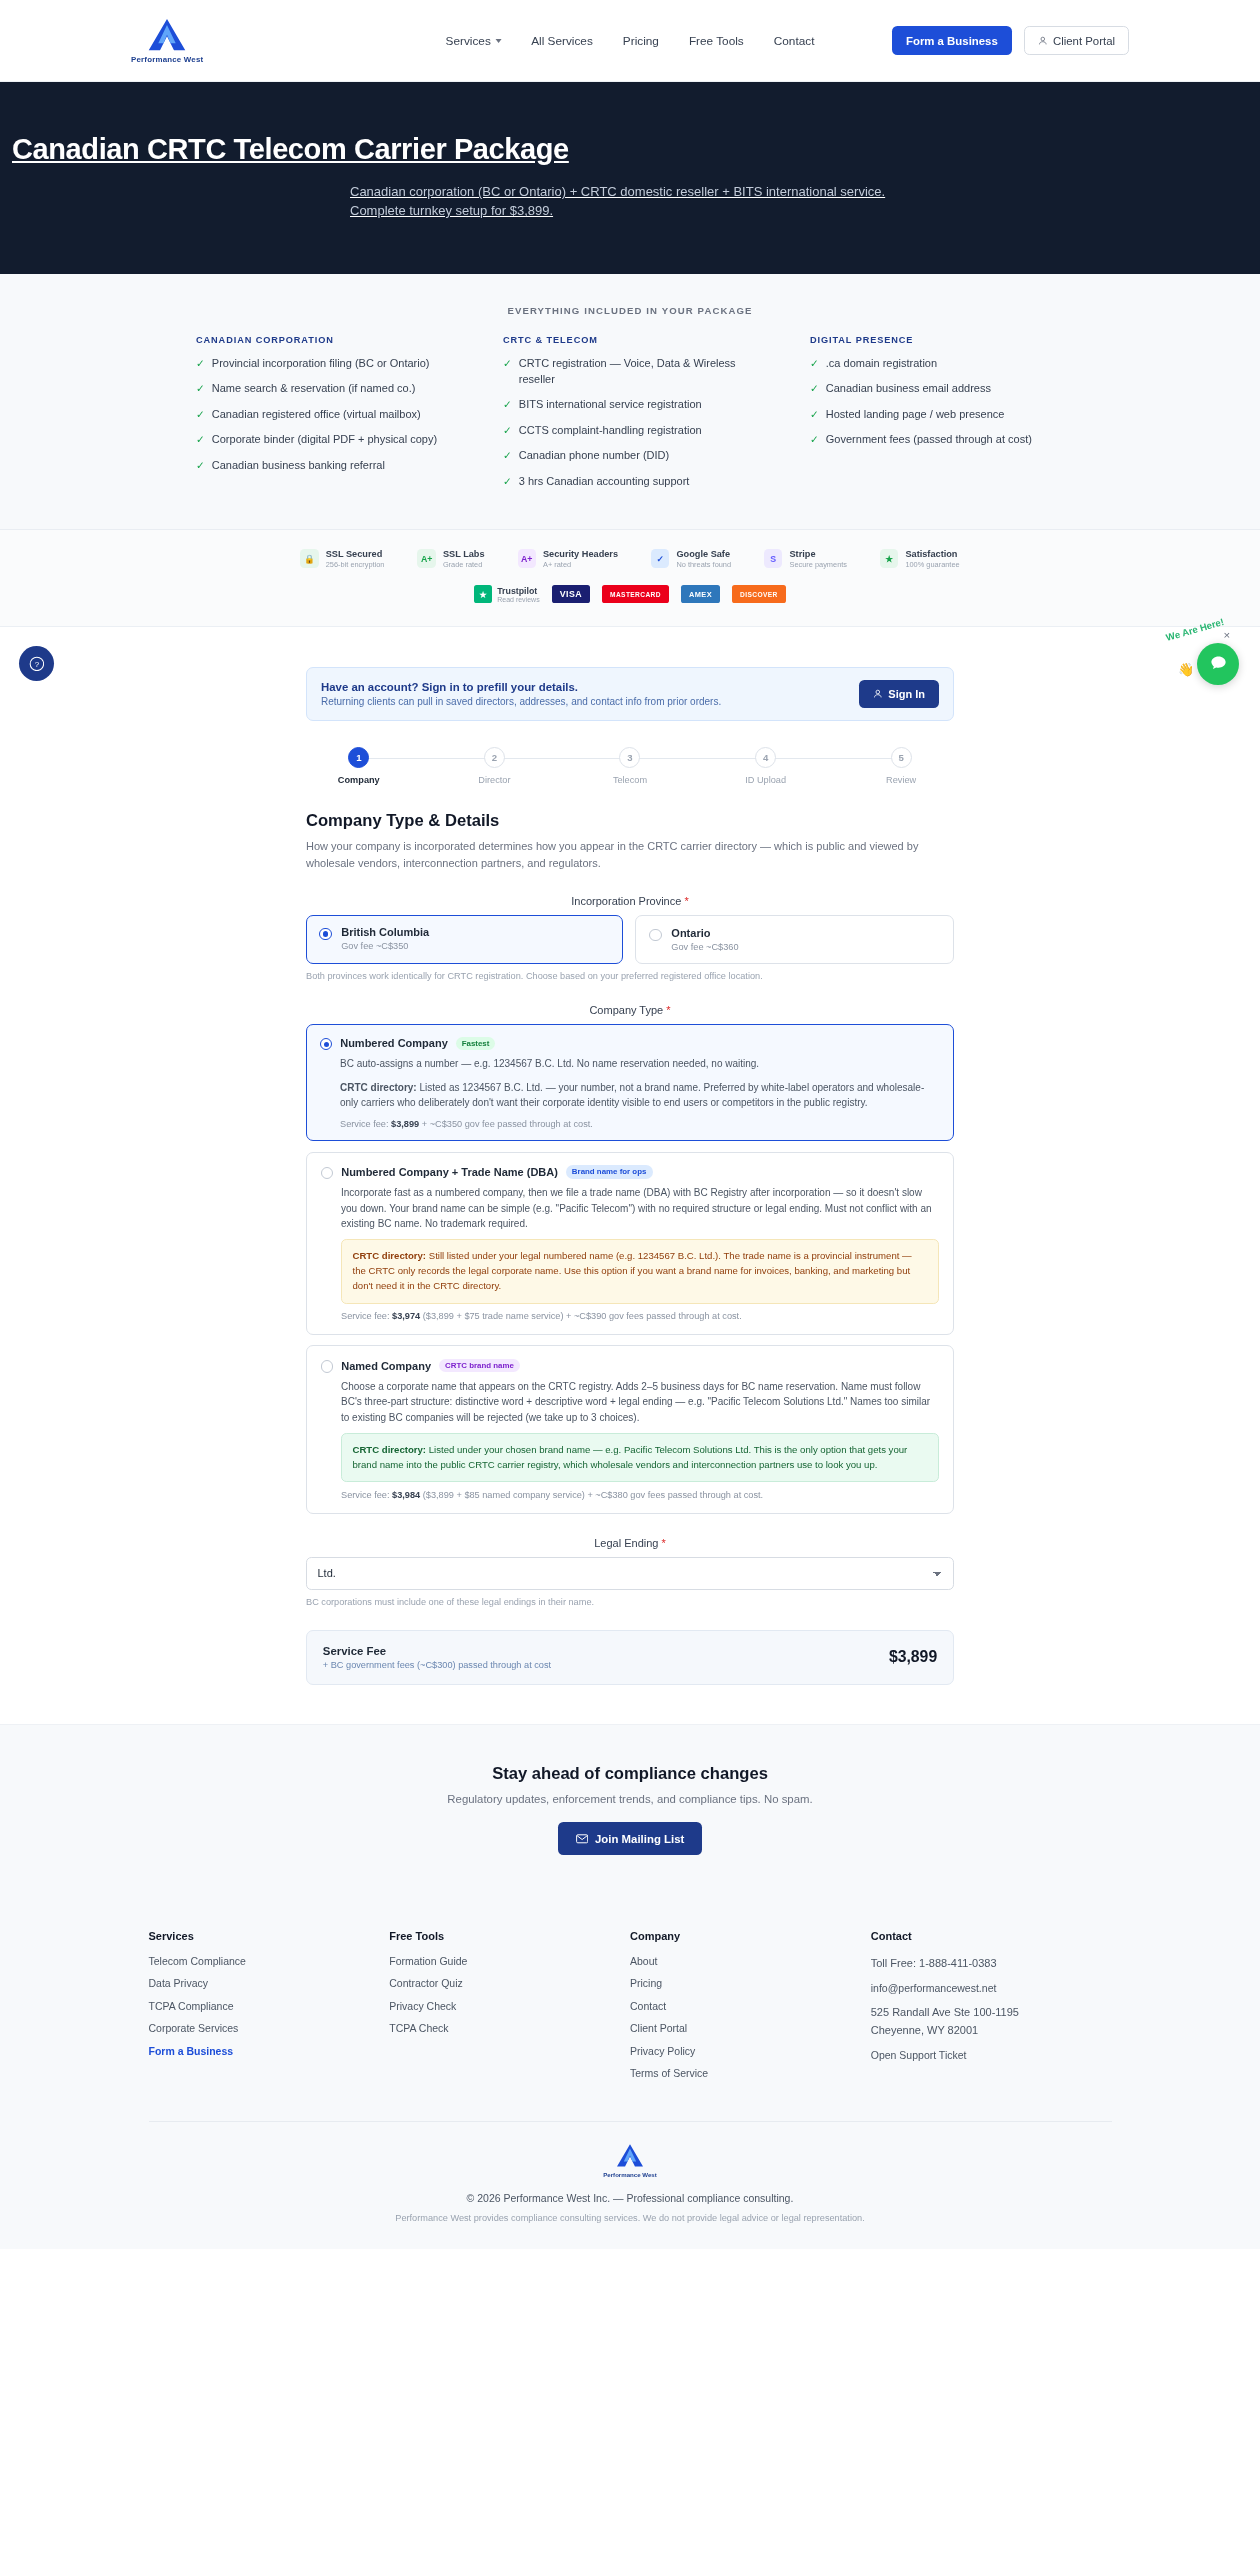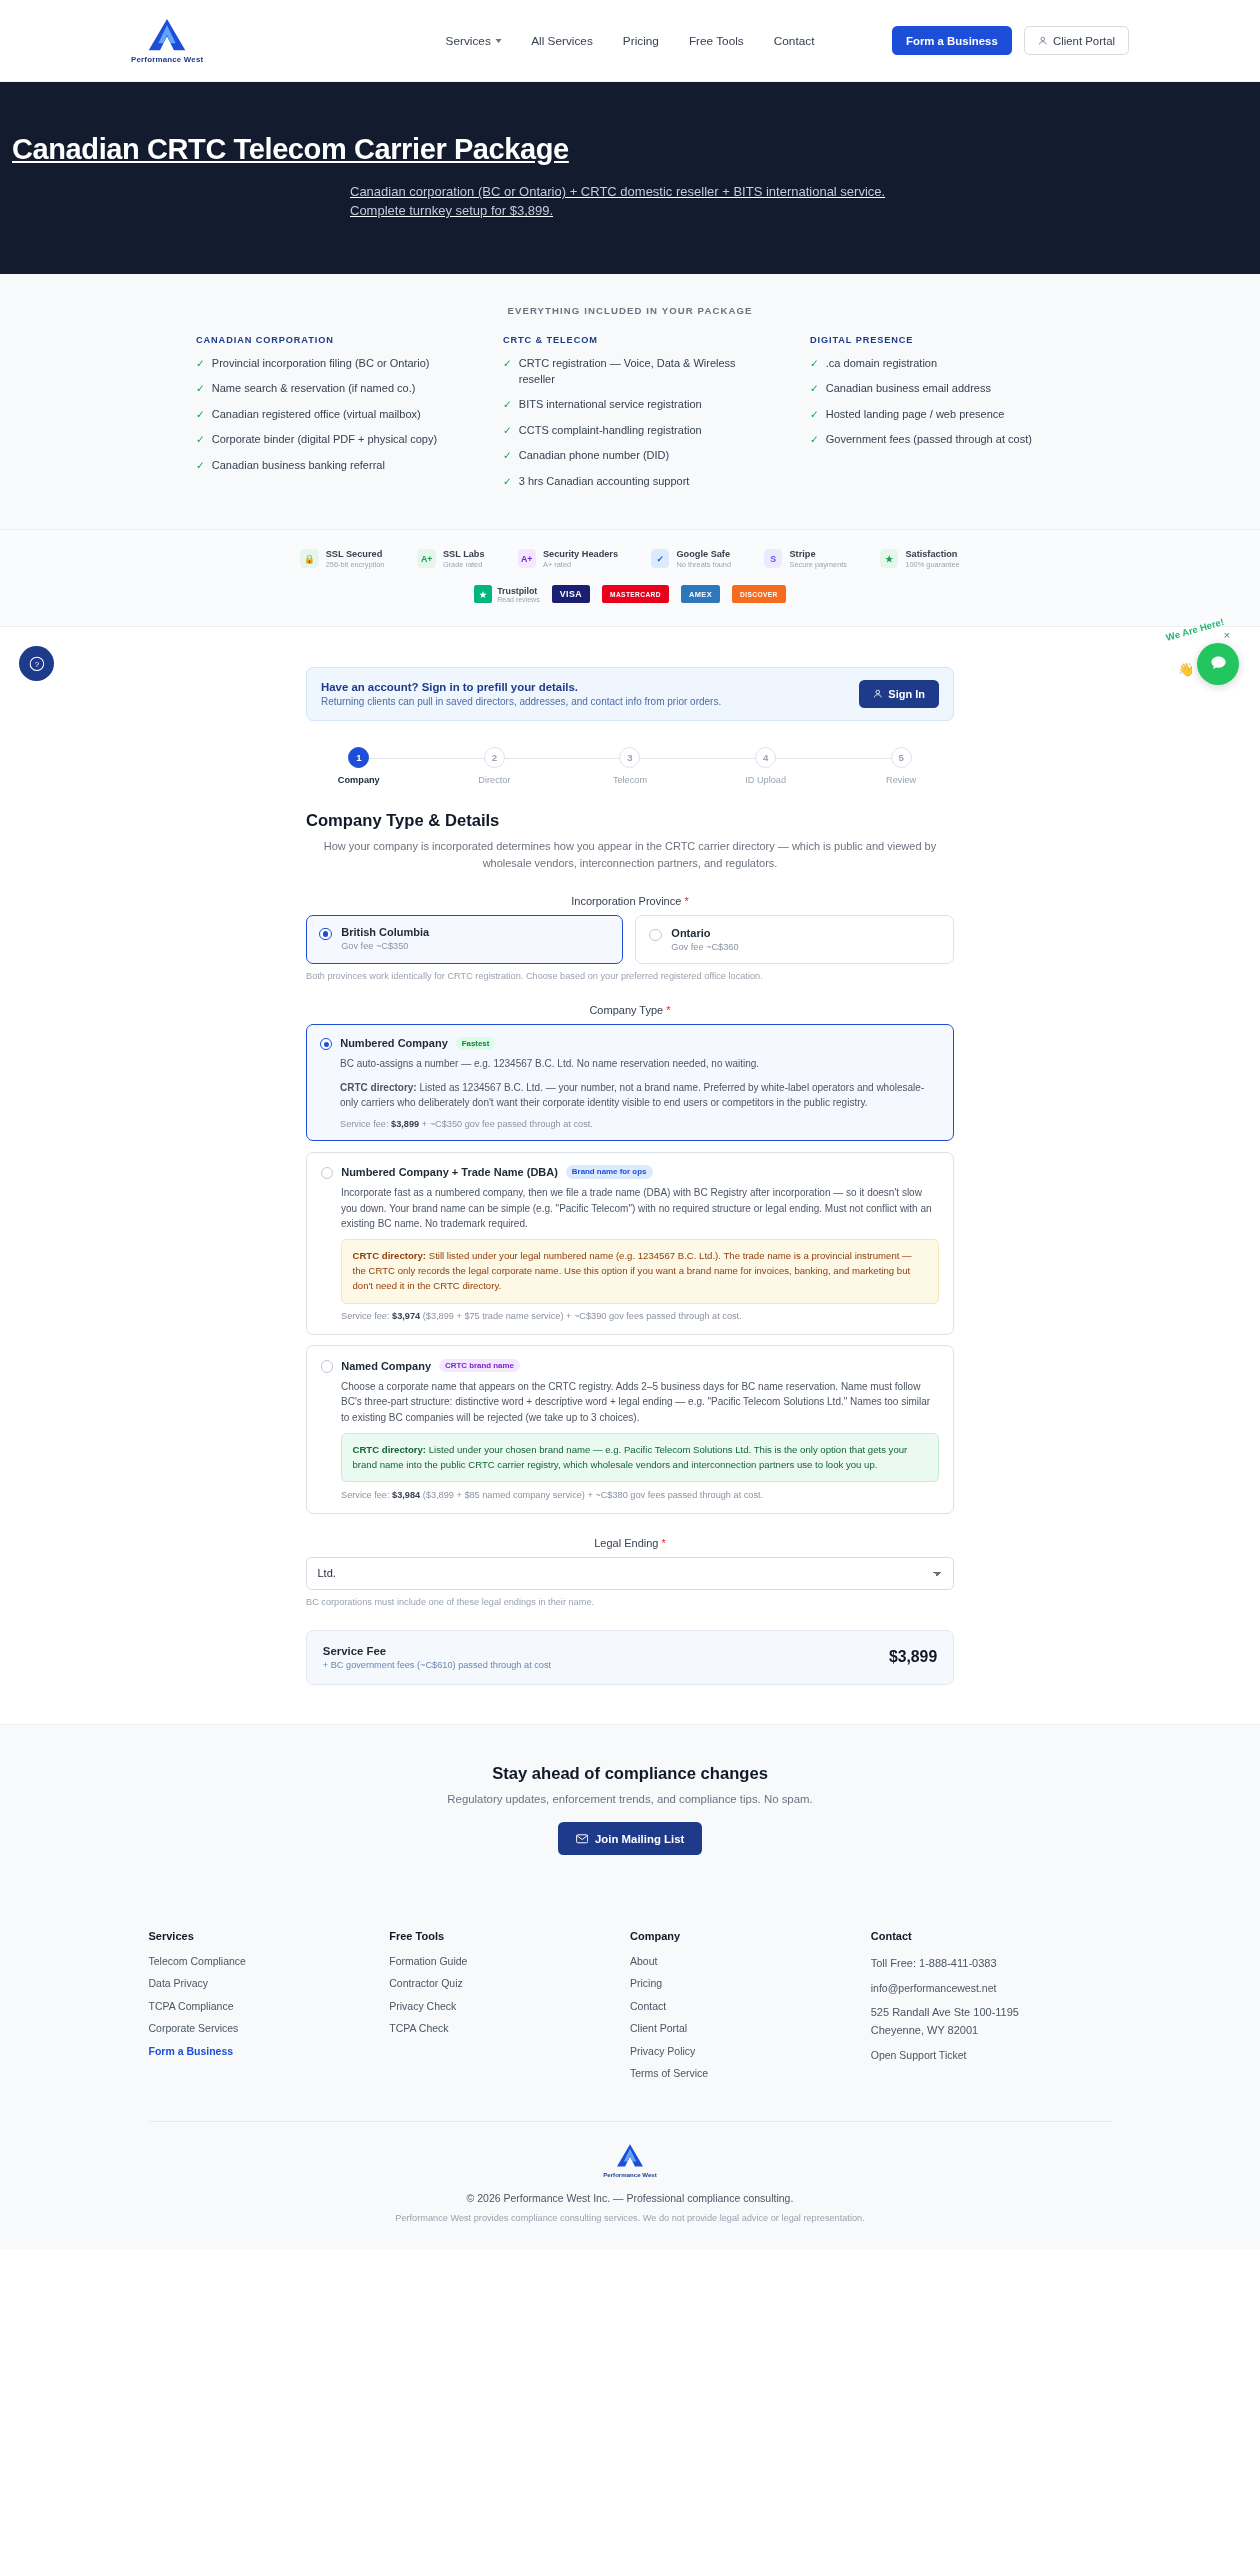--- a/index.html
+++ b/index.html
@@ -108,21 +108,21 @@
   .step-circ {
     width: 21px; height: 21px; border-radius: 50%; display: flex; align-items: center; justify-content: center;
     font-size: 9.6px; font-weight: 700; background: #fff; border: 1.3px solid #dde2e9; color: #9aa3b0;
   }
   .step.active .step-circ { background: #1d4ed8; border-color: #1d4ed8; color: #fff; }
   .step-lbl { font-size: 9.2px; color: #9aa3b0; margin-top: 6.1px; }
   .step.active .step-lbl { color: #1f2937; font-weight: 600; }
   .step-line { position: absolute; top: 10.5px; left: 53px; right: 53px; height: 0.9px; background: #e3e8ee; z-index: 1; }
 
   h2.sec { font-size: 16.6px; font-weight: 700; color: #111827; margin: 26px 0 7px; }
-  p.sec-desc { font-size: 11px; color: #6b7280; line-height: 1.55; text-align: center; }
+  p.sec-desc { font-size: 11px; color: #6b7280; line-height: 1.55; }
 
   .label { font-size: 11px; color: #374151; font-weight: 500; margin: 23px 0 7.9px; text-align: center; }
   .req { color: #dc2626; }
 
   .prov-row { display: flex; gap: 12.3px; }
   .prov {
     flex: 1; border: 0.9px solid #dde2e9; border-radius: 7px; padding: 11.4px 13px;
     display: flex; gap: 9.6px; align-items: flex-start; cursor: pointer; background: #fff;
   }
   .prov.sel { border: 1.8px solid #1d4ed8; background: #f5f9ff; padding: 10.5px 12.3px; }
@@ -560,21 +560,21 @@
         <option>Incorporated</option>
         <option>Corp.</option>
         <option>Corporation</option>
       </select>
       <div class="hint">BC corporations must include one of these legal endings in their name.</div>
 
       
       <div class="fee-box">
         <div>
           <div class="fee-t">Service Fee</div>
-          <div class="fee-s">+ BC government fees (~C$610) passed through at cost</div>
+          <div class="fee-s">+ BC government fees (~C$300) passed through at cost</div>
         </div>
         <div class="fee-amt">$3,899</div>
       </div>
 
 
     </div>
   </div>
 
   <div class="mailing">
     <h3>Stay ahead of compliance changes</h3>

